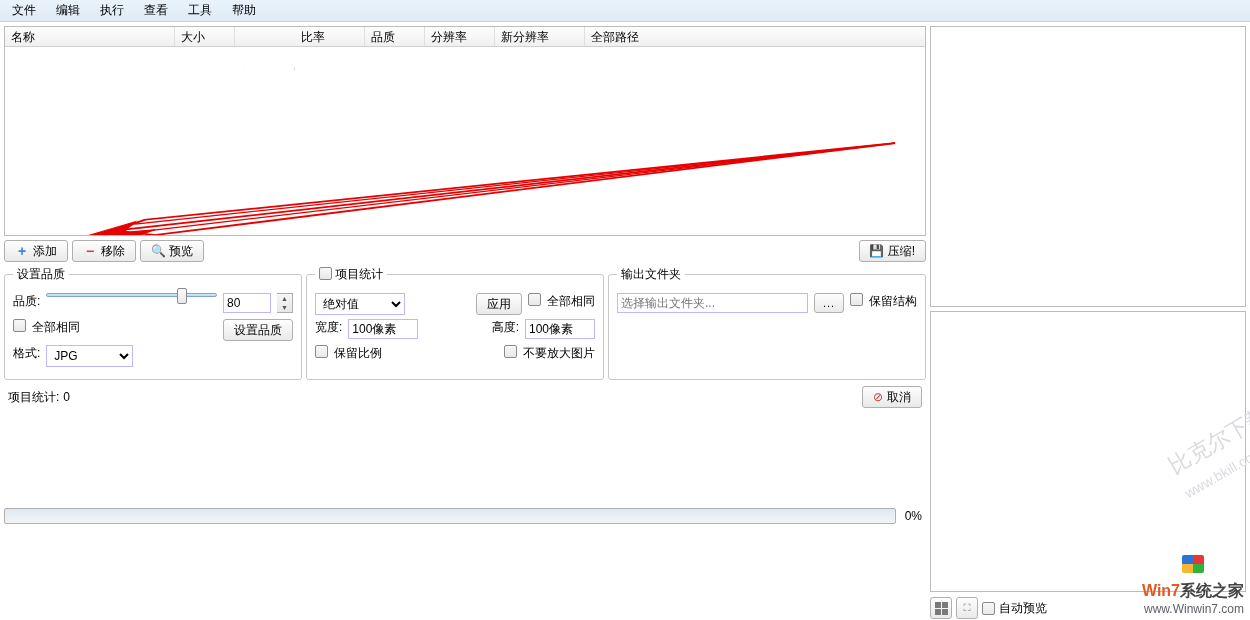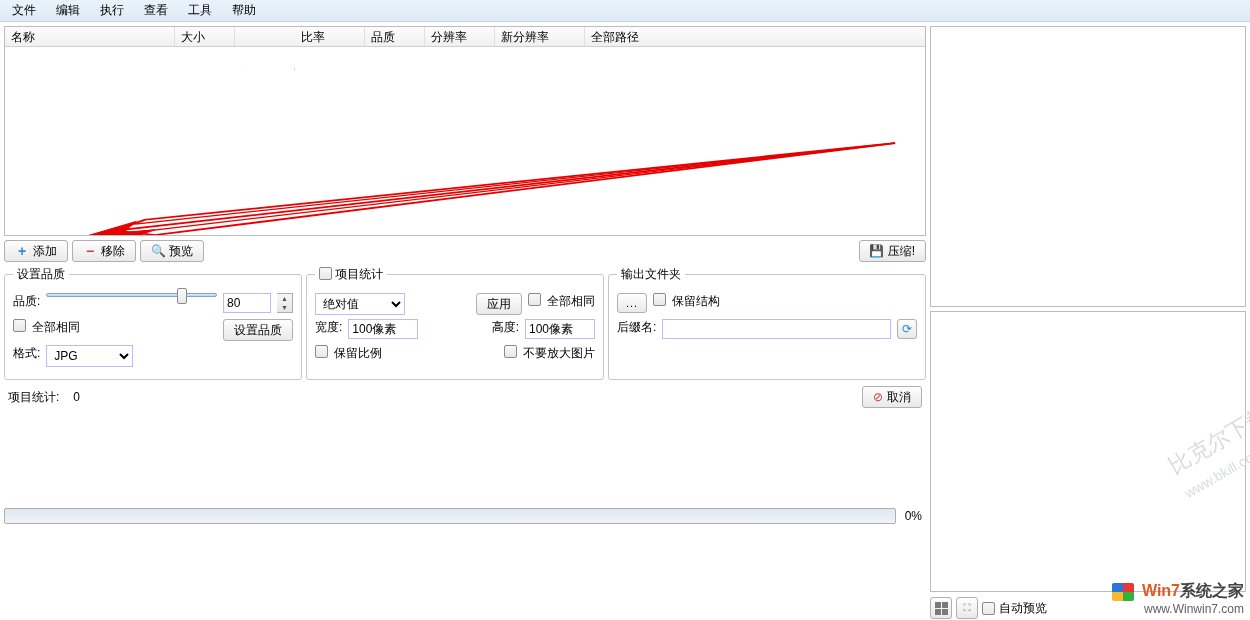--- a/index.html
+++ b/index.html
@@ -51,39 +51,39 @@
 
 input[type=text], .num-input, select { font-family: inherit; font-size: 12px; border: 1px solid #c4b5fd; padding: 1px 3px; height: 20px; background: #fff; }
 .num-input { width: 48px; }
 .spin { width: 16px; height: 20px; display: inline-flex; flex-direction: column; border: 1px solid #abadb3; border-left: none; background: linear-gradient(#f6f6f6,#e6e6e6); }
 .spin div { flex:1; font-size:7px; text-align:center; line-height:9px; cursor:pointer; color:#555; }
 
 select { height: 22px; }
 
 .checkbox { width: 13px; height: 13px; border: 1px solid #8a8a8a; background: linear-gradient(#f8f8f8,#e8e8e8); display: inline-block; border-radius: 2px; }
 
-.status-row { display: flex; align-items: center; gap: 14px; margin-top: 4px; padding: 2px 4px; }
+.status-row { display: flex; align-items: center; gap: 4px; margin-top: 4px; padding: 2px 4px; }
 .prog-wrap { flex: 1; display: flex; align-items: center; margin-top: 2px; }
 .prog { flex: 1; height: 16px; border: 1px solid #b0b0b0; background: linear-gradient(#e0e8f0,#f0f4f8); border-radius: 2px; }
 .prog-label { width: 30px; text-align: right; padding: 0 4px; }
 
 .preview-box { border: 1px solid #bcbcbc; background: #fff; flex: 1; min-height: 100px; }
 
 .right-bottom { display: flex; align-items: center; gap: 4px; height: 24px; }
 .sqbtn { width: 22px; height: 22px; border: 1px solid #b0b0b0; border-radius: 3px; background: linear-gradient(#fefefe,#e9e9e9); display:inline-flex; align-items:center; justify-content:center; cursor:pointer; }
 .sq4 { display:grid; grid-template-columns:6px 6px; grid-template-rows:6px 6px; gap:1px; }
 .sq4 span { background:#7a7a7a; }
 .expand { font-size:10px; color:#7a7a7a; }
 
 .browse-btn { width: 30px; height: 20px; background: linear-gradient(#fefefe,#e9e9e9); border: 1px solid #b0b0b0; border-radius: 3px; font-size: 11px; letter-spacing: 1px; cursor:pointer; }
 .refresh-btn { width: 20px; height: 20px; background: linear-gradient(#fefefe,#e9e9e9); border: 1px solid #b0b0b0; border-radius: 3px; cursor:pointer; display:inline-flex; align-items:center; justify-content:center; font-size:12px; color:#3a86d8; }
 
 .watermark { position:absolute; font-size: 22px; transform: rotate(-30deg); pointer-events:none; white-space:nowrap; }
 .wm1 { right: -30px; bottom: 140px; color: #d9dbe0; }
-.brand { position:absolute; right: 6px; bottom: 18px; font-size: 16px; font-weight: bold; color:#444; display:flex; align-items:center; gap:8px; pointer-events:none; }
+.brand { position:absolute; right: 6px; bottom: 18px; font-size: 16px; font-weight: bold; color:#444; display:flex; align-items:center; gap:8px; pointer-events:none;flex-direction:column; }
 .brand .flag { width:22px; height:18px; background: conic-gradient(#e83535 0 90deg,#31b23c 90deg 180deg,#f7b733 180deg 270deg,#2a73d8 270deg 360deg); border-radius:2px; }
 .brand-sub { position:absolute; right: 6px; bottom: 4px; font-size: 12px; color:#606068; pointer-events:none; }
 </style>
 </head>
 <body>
 
 <div class="menubar">
   <div class="menu-item">文件</div>
   <div class="menu-item">编辑</div>
   <div class="menu-item">执行</div>
@@ -186,30 +186,24 @@
           <label>保留比例</label>
           <div class="spacer"></div>
           <span class="checkbox"></span>
           <label>不要放大图片</label>
         </div>
       </fieldset>
 
       <fieldset class="panel-output">
         <legend>输出文件夹</legend>
         <div class="row">
+          <input type="text" style="flex: 1 1 0%; color: rgb(136, 136, 136);" placeholder="选择输出文件夹...">
           <button class="browse-btn">...</button>
           <span class="checkbox"></span>
           <label>保留结构</label>
-        </div>
-        <div class="row">
-          <label>后缀名:</label>
-          <input type="text" style="flex: 1 1 0%;" value="">
-          <button class="refresh-btn">
-            <span>⟳</span>
-          </button>
         </div>
       </fieldset>
     </div>
 
     <div class="status-row">
       <label>项目统计:</label>
       <span>0</span>
       <div class="spacer"></div>
       <button class="btn">
         <span style="color:#c04545">⊘</span>

